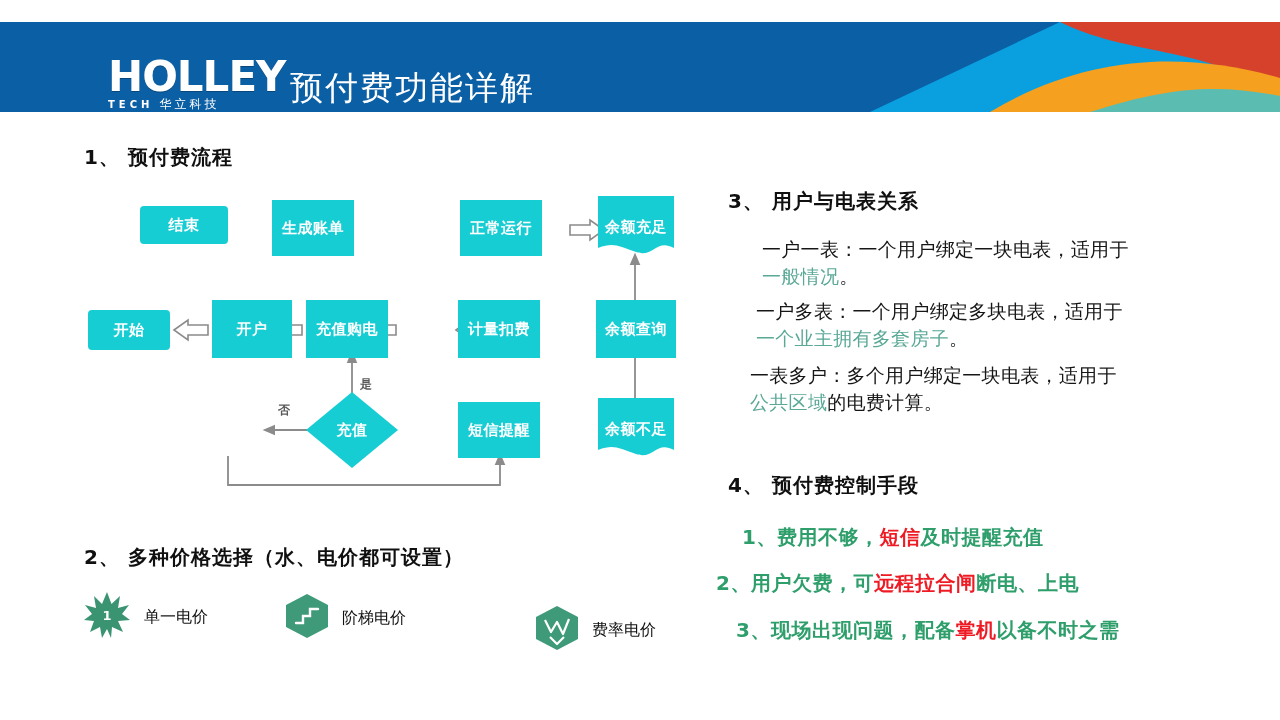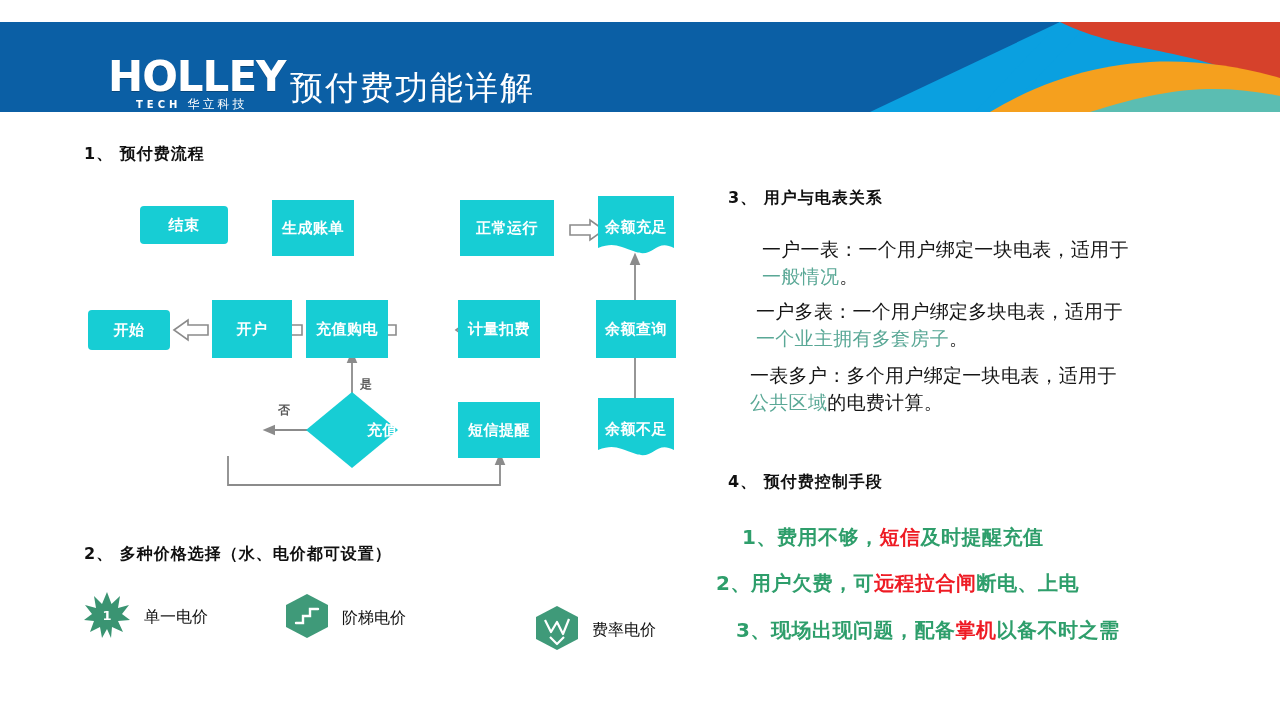--- a/index.html
+++ b/index.html
@@ -25,56 +25,55 @@
   }
   .logo-main {
     font-family: "DejaVu Sans", "Liberation Sans", sans-serif;
     font-size: 42px; font-weight: bold; letter-spacing: -1px;
     color: #ffffff; line-height: 34px;
     text-shadow: 0 1px 0 rgba(0,0,0,.25);
   }
   .logo-sub {
     display: flex; align-items: center; gap: 6px;
     margin-top: 2px;
-    margin-left: 28px;
   }
   .logo-tech {
     font-size: 10px; font-weight: bold; letter-spacing: 4px; color: #fff;
   }
   .logo-cn { font-size: 12px; letter-spacing: 3px; color: #fff; }
 
   .hdr-title {
     position: absolute; left: 290px; top: 44px; z-index: 3;
     font-size: 33px; color: #ffffff; letter-spacing: 2px;
     font-family: "DejaVu Sans", "Liberation Sans", sans-serif;
   }
 
   
   .sec-head {
-    position: absolute; font-size: 16px; font-weight: bold; color: #101010;
+    position: absolute; font-size: 20px; font-weight: bold; color: #101010;
     letter-spacing: 1px; white-space: nowrap;
   }
   #sec1-head { left: 84px; top: 144px; }
   #sec2-head { left: 84px; top: 544px; }
   #sec3-head { left: 728px; top: 188px; }
   #sec4-head { left: 728px; top: 472px; }
 
   
   .flow { position: absolute; left: 80px; top: 180px; width: 620px; height: 320px; }
   .flow svg { position: absolute; left: 0; top: 0; }
   .node {
     position: absolute; background: #17cdd4; color: #ffffff;
     font-size: 15px; font-weight: bold; letter-spacing: .5px;
     display: flex; align-items: center; justify-content: center;
     white-space: nowrap;
   }
   .node.pill { border-radius: 4px; }
   .node.wave { background: transparent; }
   .node.wave .wtxt { position: relative; z-index: 2; }
-  .node.diamond { background: transparent; justify-content: flex-end; }
+  .node.diamond { background: transparent; }
   .node.diamond .dtxt { position: relative; z-index: 2; }
   .flow-label {
     position: absolute; font-size: 12px; font-weight: bold; color: #5a5a5a;
   }
 
   
   .price-row { position: absolute; left: 84px; top: 592px; width: 600px; height: 56px; }
   .price-item { position: absolute; display: flex; align-items: center; gap: 14px; }
   .price-label { font-size: 16px; color: #111; white-space: nowrap; }
 
@@ -170,21 +169,21 @@
 
       <path d="M148,276 L148,305 L420,305 L420,278" fill="none" stroke="#8b8b8b" stroke-width="1.8" marker-end="url(#ah)"></path>
     </svg>
 
     <div class="node pill" style="left:60px; top:26px; width:88px; height:38px;">
       <span>结束</span>
     </div>
     <div class="node" style="left:192px; top:20px; width:82px; height:56px;">
       <span>生成账单</span>
     </div>
-    <div class="node" style="left:380px; top:20px; width:94px; height:56px;">
+    <div class="node" style="left:380px; top:20px; width:82px; height:56px;">
       <span>正常运行</span>
     </div>
     <div class="node wave" style="left:518px; top:16px; width:76px; height:62px;">
       <svg width="76" height="62" viewBox="0 0 76 62" style="position:absolute;left:0;top:0;">
         <path d="M0,0 H76 V52 C58,42 56,62 38,56 C20,50 16,46 0,52 Z" fill="#17cdd4"></path>
       </svg>
       <span class="wtxt">余额充足</span>
     </div>
 
     <div class="node pill" style="left:8px; top:130px; width:82px; height:40px;">

